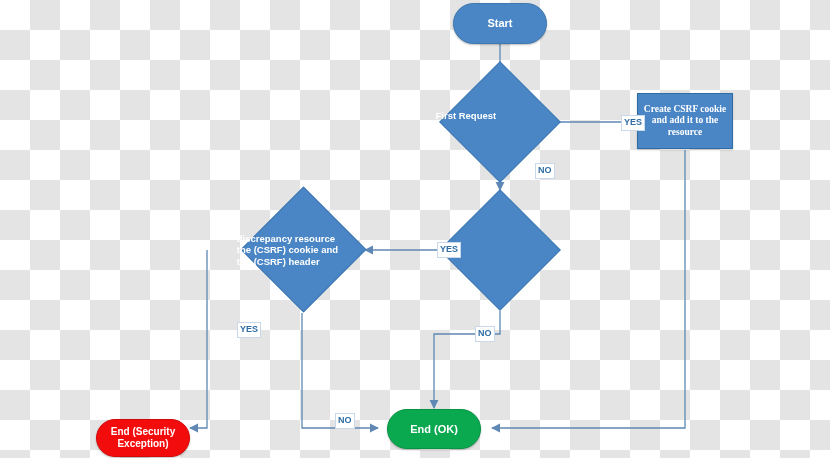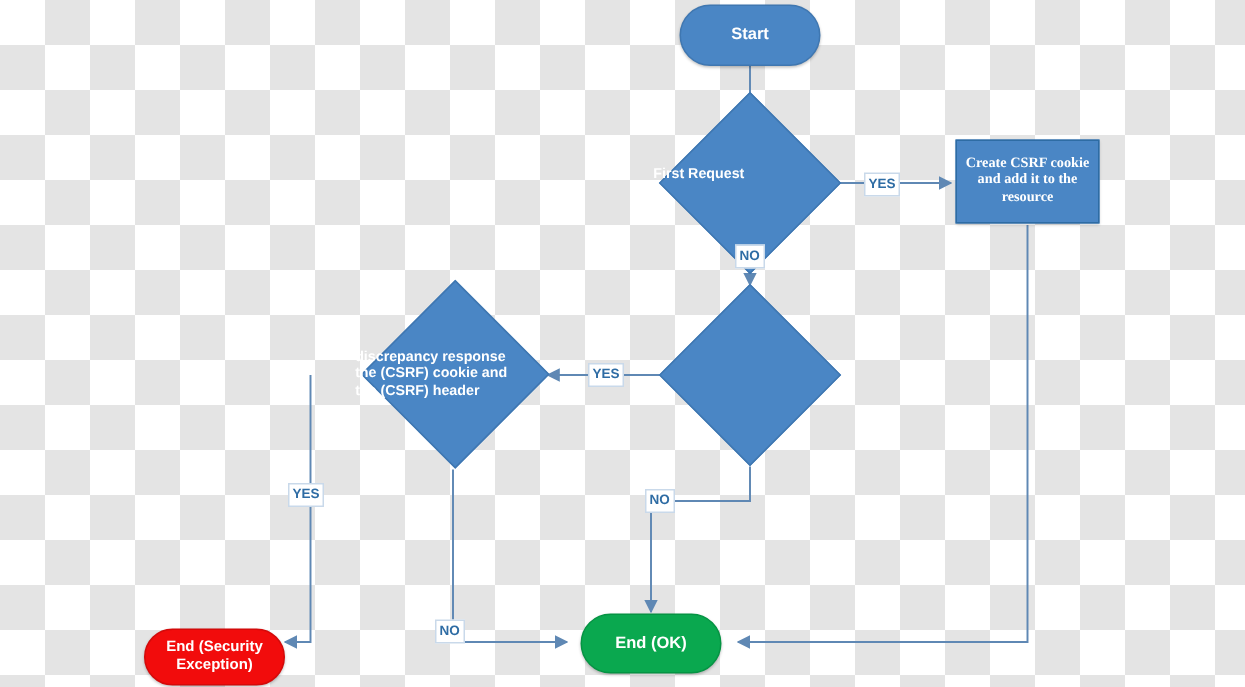--- a/index.html
+++ b/index.html
@@ -104,20 +104,21 @@
     position: absolute;
     background: #ffffff;
     border: 1px solid #c9d9ea;
     color: #2e6ca4;
     font-size: 9px;
     font-weight: bold;
     line-height: 1;
     padding: 2px 2px 3px 2px;
     z-index: 5;
     font-family: "Liberation Sans", sans-serif;
+    margin-left: 45px;
   }
 </style>
 </head>
 <body>
 
 <div id="canvas">
 
   <svg id="wires" viewBox="0 0 830 458" width="830" height="458" xmlns="http://www.w3.org/2000/svg">
     <defs>
       <marker id="arw" viewBox="0 0 10 10" refX="9" refY="5" markerWidth="7" markerHeight="7" orient="auto-start-reverse">
@@ -162,21 +163,21 @@
     <span>resource</span>
   </div>
 
   <div class="decision-wrap" style="left:457px; top:207px; width:86px; height:86px;">
     <div class="decision-shape"></div>
   </div>
 
   <div class="decision-wrap" style="left:259px; top:205px; width:89px; height:89px;">
     <div class="decision-shape"></div>
     <div class="decision-label small">
-      <div>discrepancy response</div>
+      <div>discrepancy resource</div>
       <div>the (CSRF) cookie and</div>
       <div>the (CSRF) header</div>
     </div>
   </div>
 
   <div class="node terminator term-err" style="left:96px; top:397px; width:94px; height:38px; flex-direction:column;margin-top:22px;">
     <span>End (Security</span>
     <span>Exception)</span>
   </div>
 

